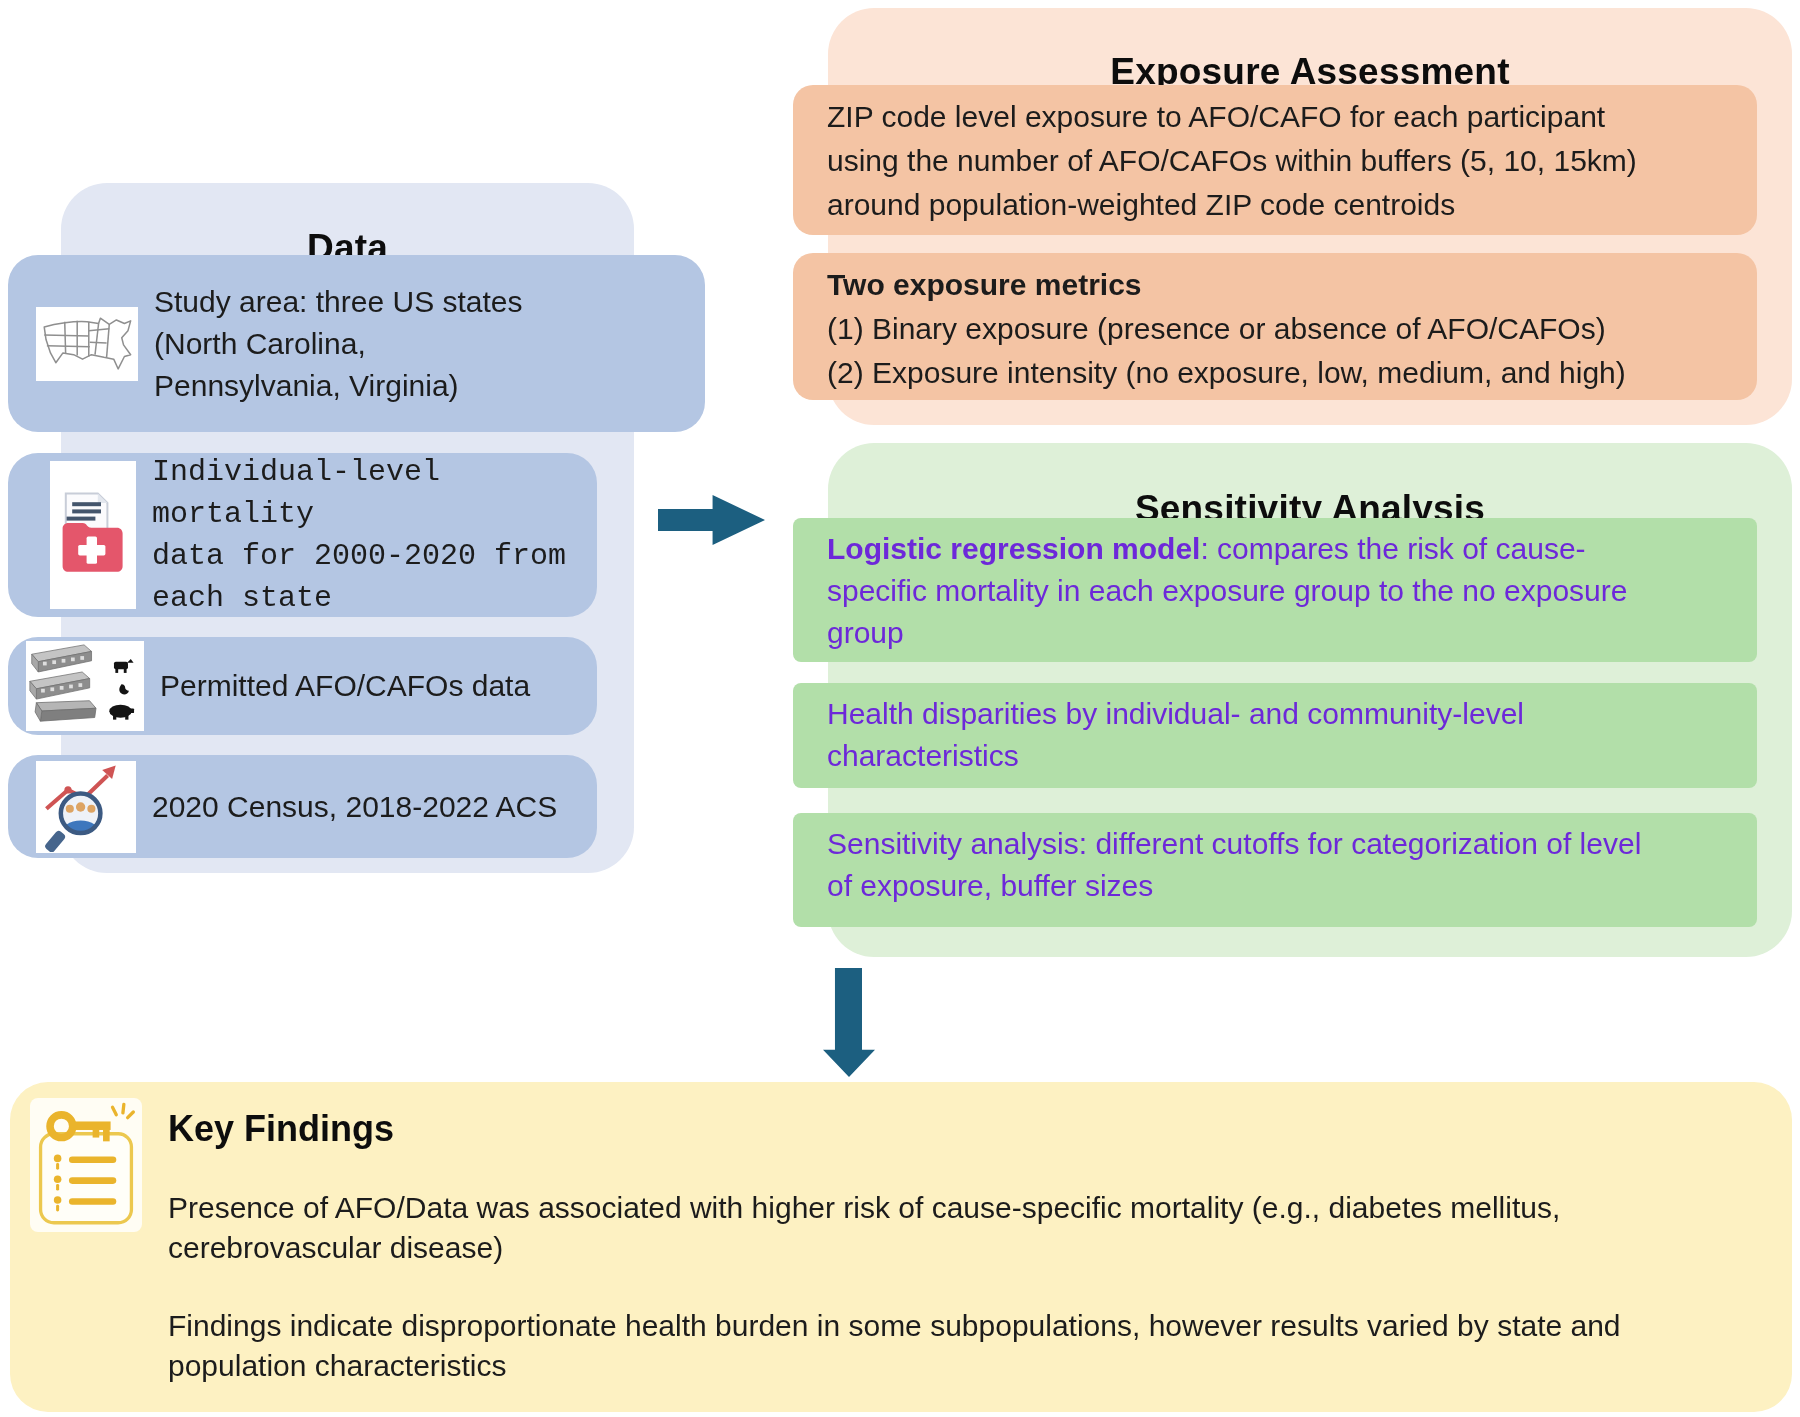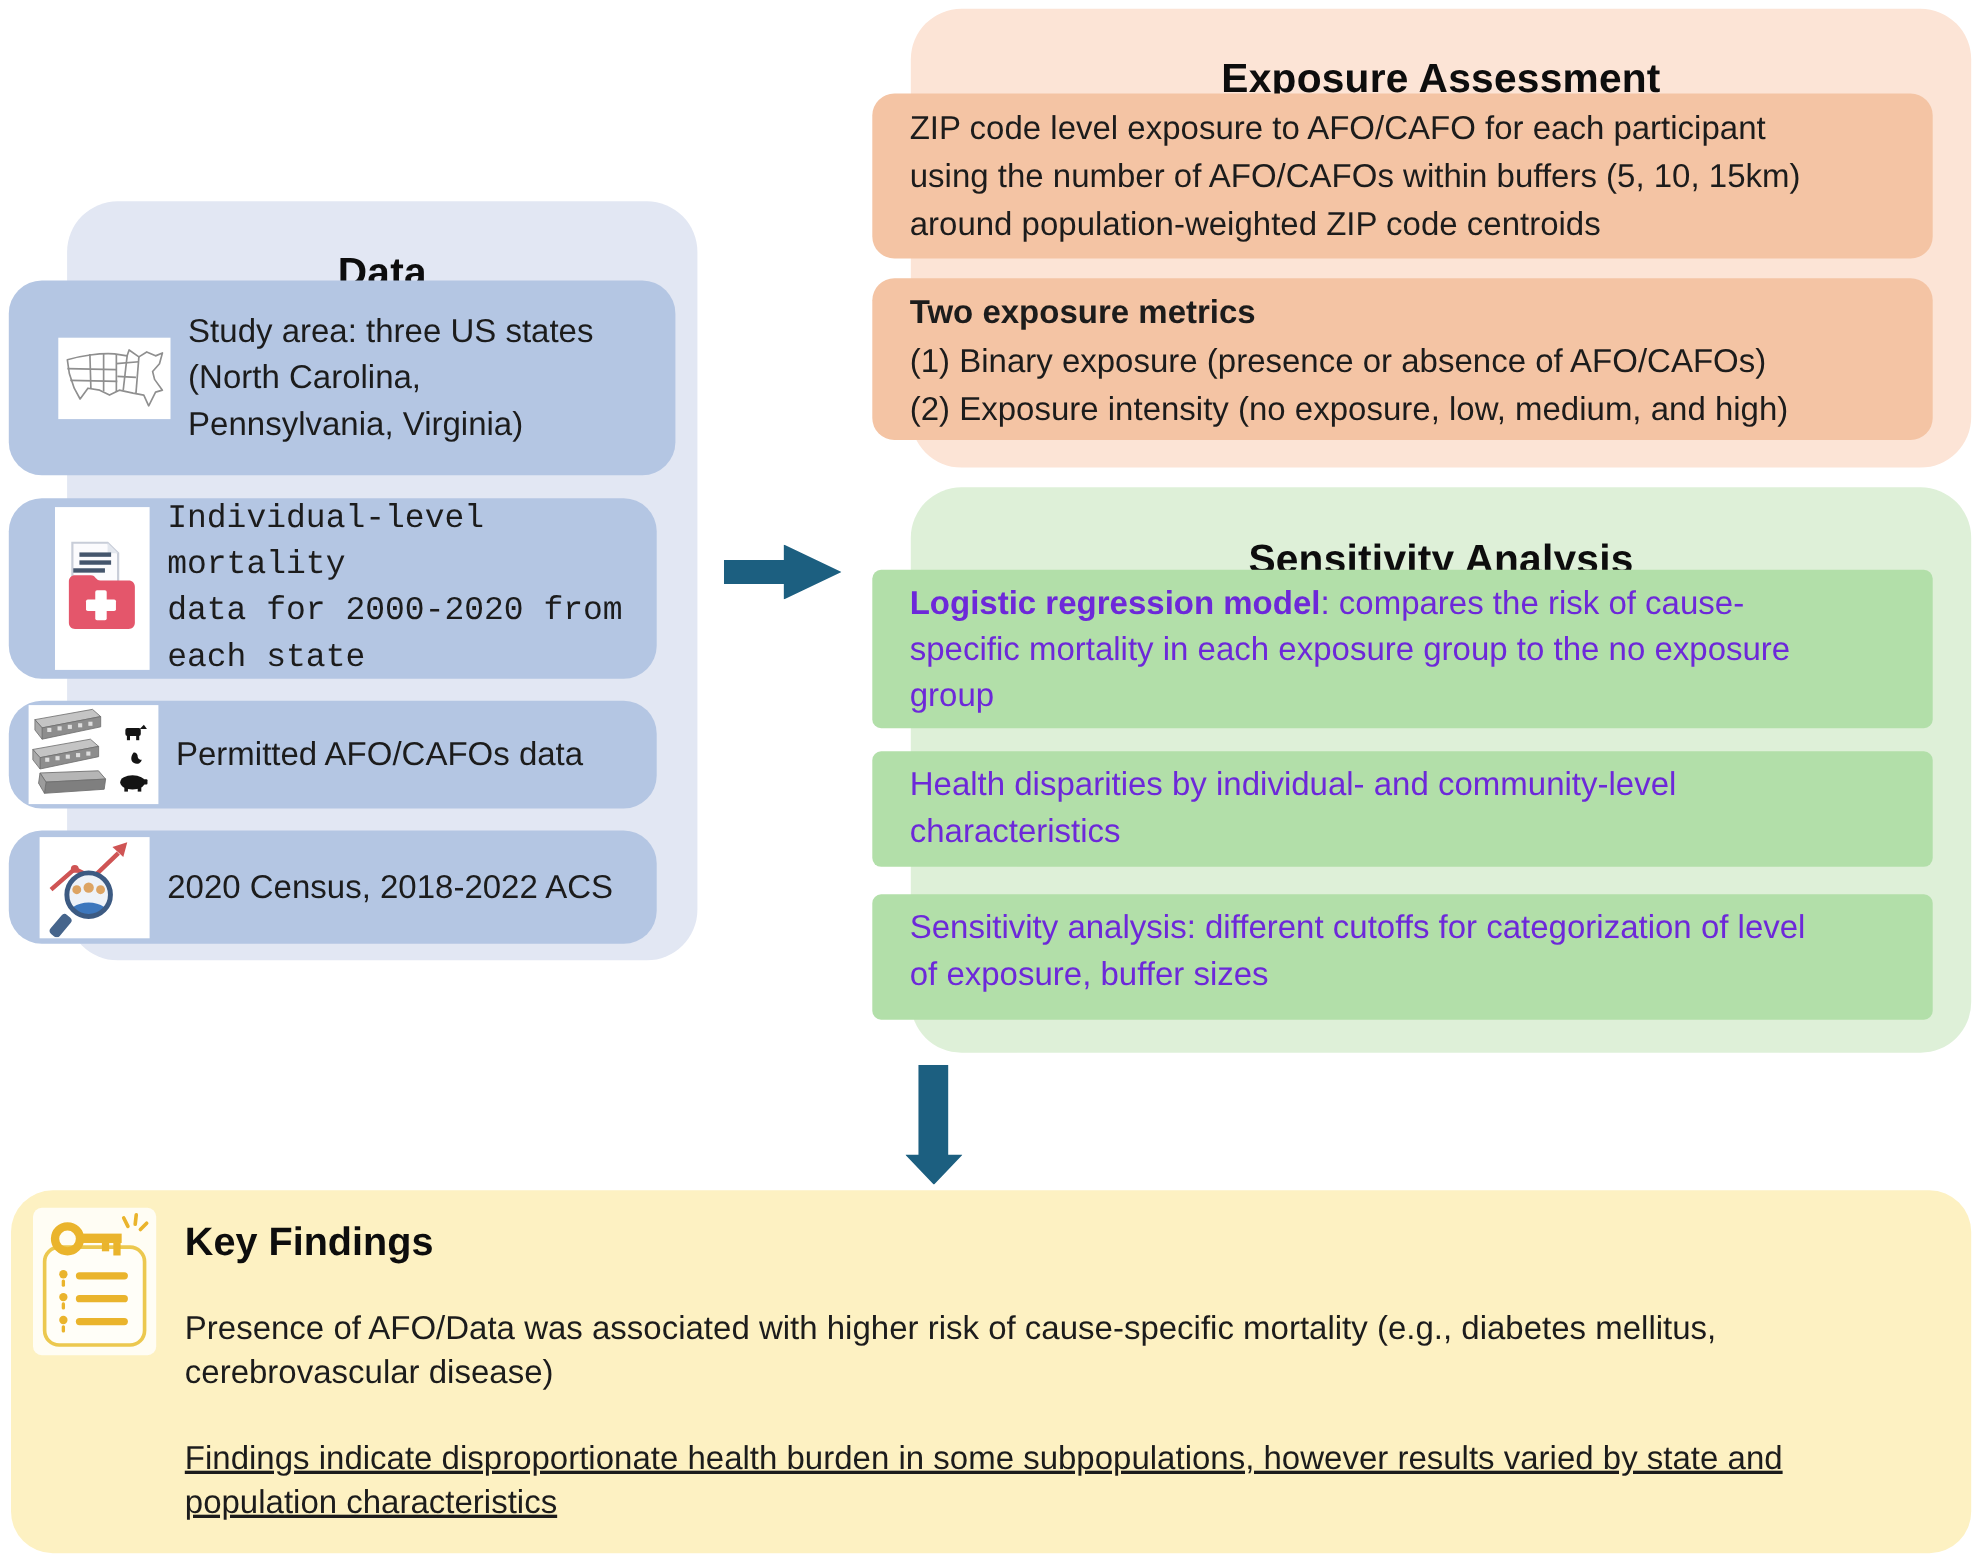--- a/index.html
+++ b/index.html
@@ -70,21 +70,21 @@
 </style>
 </head>
 <body>
 
 <div id="canvas">
 
   <section class="panel panel-data">
     <h2 class="panel-title" style="top:13px;">Data</h2>
   </section>
 
-  <div class="d-item" style="left:8px;top:255px;width:589px;height:177px;padding-left:17px;">
+  <div class="d-item" style="left:8px;top:255px;width:697px;height:177px;">
     <div class="icon-box" style="margin-left:28px;width:102px;height:74px;">
       <svg width="98" height="66" viewBox="0 0 110 70">
         <g fill="none" stroke="#8f8f8f" stroke-width="1.7" stroke-linejoin="round">
           <path d="M7 16 C20 12 40 9 55 10 L68 12 L70 6 L80 13 L88 8 L97 12 L104 9 L101 20 L94 28 L96 36 L104 47 L97 49 L90 63 L85 52 L74 50 L60 47 L50 52 L40 47 L28 45 L20 56 L14 45 L9 30 Z"></path>
           <path d="M30 10 L31 45"></path>
             <path d="M44 9 L44 48"></path>
             <path d="M57 10 L57 49"></path>
           <path d="M7 25 L57 26"></path>
             <path d="M10 37 L58 38"></path>
           <path d="M68 12 L64 47"></path>
@@ -256,16 +256,16 @@
         <rect x="38" y="102" width="50" height="7" rx="3.5"></rect>
       </g>
     </svg>
   </div>
 
   <h2 class="kf-title" style="margin:0;">Key Findings</h2>
 
   <div class="kf-p" style="top:1188px;">Presence of AFO/Data was associated with higher risk of cause-specific mortality (e.g., diabetes mellitus,
 cerebrovascular disease)</div>
 
-  <div class="kf-p" style="top:1306px;text-decoration:underline;">Findings indicate disproportionate health burden in some subpopulations, however results varied by state and
+  <div class="kf-p" style="top:1306px;">Findings indicate disproportionate health burden in some subpopulations, however results varied by state and
 population characteristics</div>
 
 </div>
 
 </body></html>

